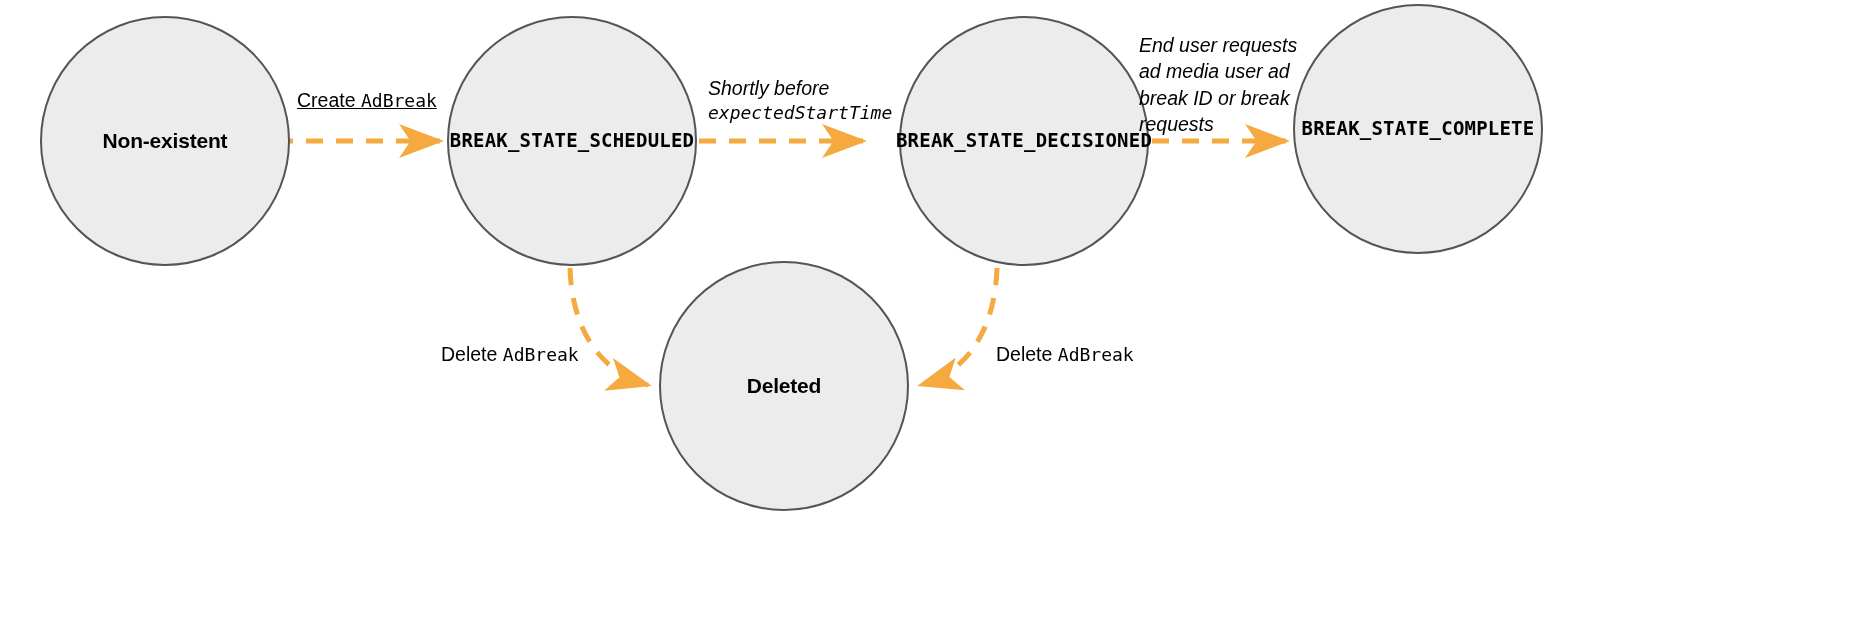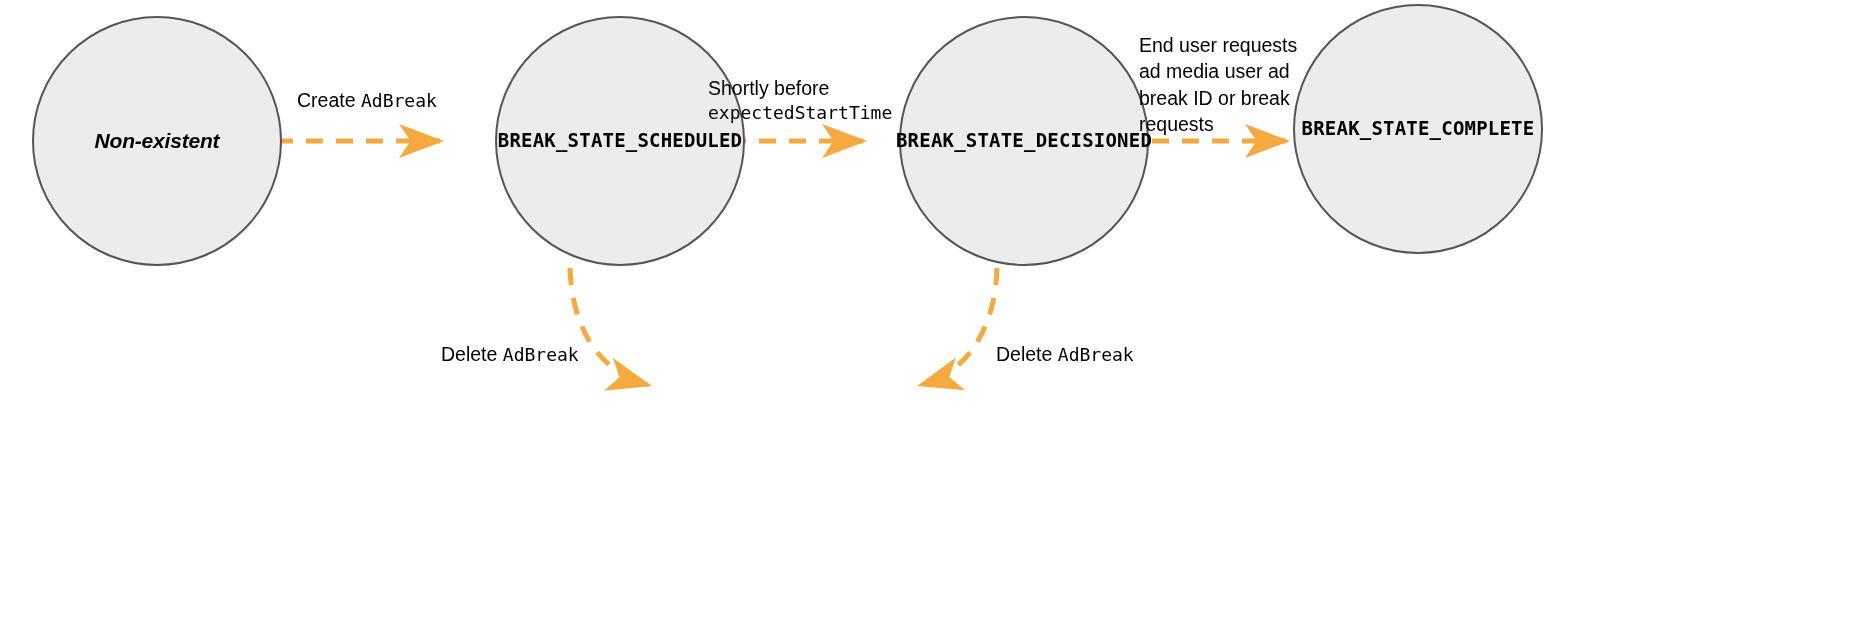--- a/index.html
+++ b/index.html
@@ -63,20 +63,21 @@
   }
   .edge-label .code {
     font-family: "DejaVu Sans Mono", monospace;
     font-size: 18px;
   }
   .edge-label.multiline {
     white-space: normal;
   }
   .edge-label .ln {
     display: block;
+    font-style: italic;
   }
 </style>
 </head>
 <body>
 
 <div id="diagram-canvas">
 
   <svg id="edge-layer" viewBox="0 0 1858 617" xmlns="http://www.w3.org/2000/svg">
     <defs>
       <marker id="arrowhead" markerWidth="9" markerHeight="7" refX="8.2" refY="3.5" orient="auto" markerUnits="strokeWidth">
@@ -86,38 +87,41 @@
 
     <g stroke="#F5A93F" stroke-width="5" fill="none" stroke-dasharray="17,13" stroke-linecap="butt" marker-end="url(#arrowhead)">
       <line x1="276" y1="141" x2="440" y2="141"></line>
       <line x1="699" y1="141" x2="863" y2="141"></line>
       <line x1="1122" y1="141" x2="1286" y2="141"></line>
       <path d="M 570 268 C 572 330 600 372 648 385"></path>
       <path d="M 997 268 C 995 330 967 372 921 385"></path>
     </g>
   </svg>
 
-  <div class="node" style="left:32px; top:16px; width:250px; height:250px;font-style:italic;">
+  <div class="node" style="left:40px; top:16px; width:250px; height:250px;">
     <div class="node-label sans">Non-existent</div>
   </div>
 
-  <div class="node" style="left:447px; top:16px; width:250px; height:250px;margin-left:48px;">
+  <div class="node" style="left:447px; top:16px; width:250px; height:250px;">
     <div class="node-label mono"><span class="ln">BREAK_STATE_</span><span class="ln">SCHEDULED</span></div>
   </div>
 
   <div class="node" style="left:899px; top:16px; width:250px; height:250px;">
     <div class="node-label mono"><span class="ln">BREAK_STATE_</span><span class="ln">DECISIONED</span></div>
   </div>
 
   <div class="node" style="left:1293px; top:4px; width:250px; height:250px;">
     <div class="node-label mono"><span class="ln">BREAK_STATE_</span><span class="ln">COMPLETE</span></div>
   </div>
 
+  <div class="node" style="left:659px; top:261px; width:250px; height:250px;">
+    <div class="node-label sans">Deleted</div>
+  </div>
 
-  <div class="edge-label" style="left:297px; top:87px;"><span>Create </span><span class="code">AdBreak</span></div>
+  <div class="edge-label" style="left:297px; top:87px;text-decoration:underline;"><span>Create </span><span class="code">AdBreak</span></div>
 
   <div class="edge-label multiline" style="left:708px; top:75px;">
       <span class="ln">Shortly before</span>
       <span class="ln code">expectedStartTime</span>
     </div>
 
   <div class="edge-label multiline" style="left:1139px; top:32px;">
       <span class="ln">End user requests</span>
       <span class="ln">ad media user ad</span>
       <span class="ln">break ID or break</span>

